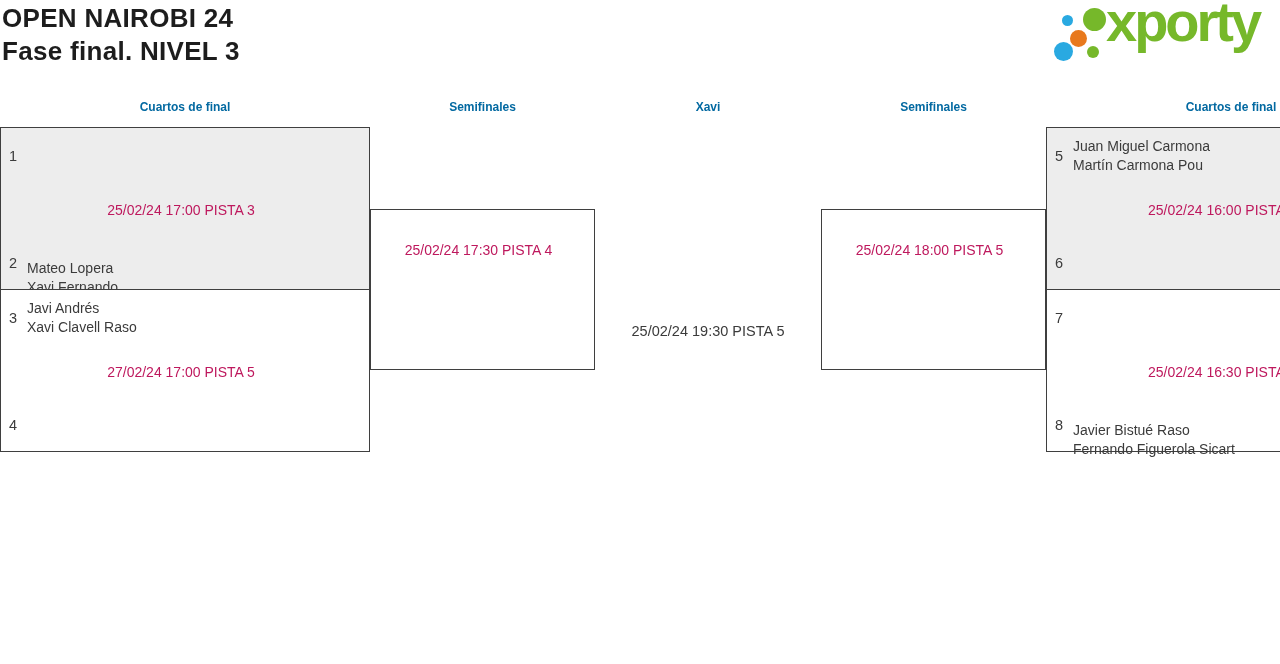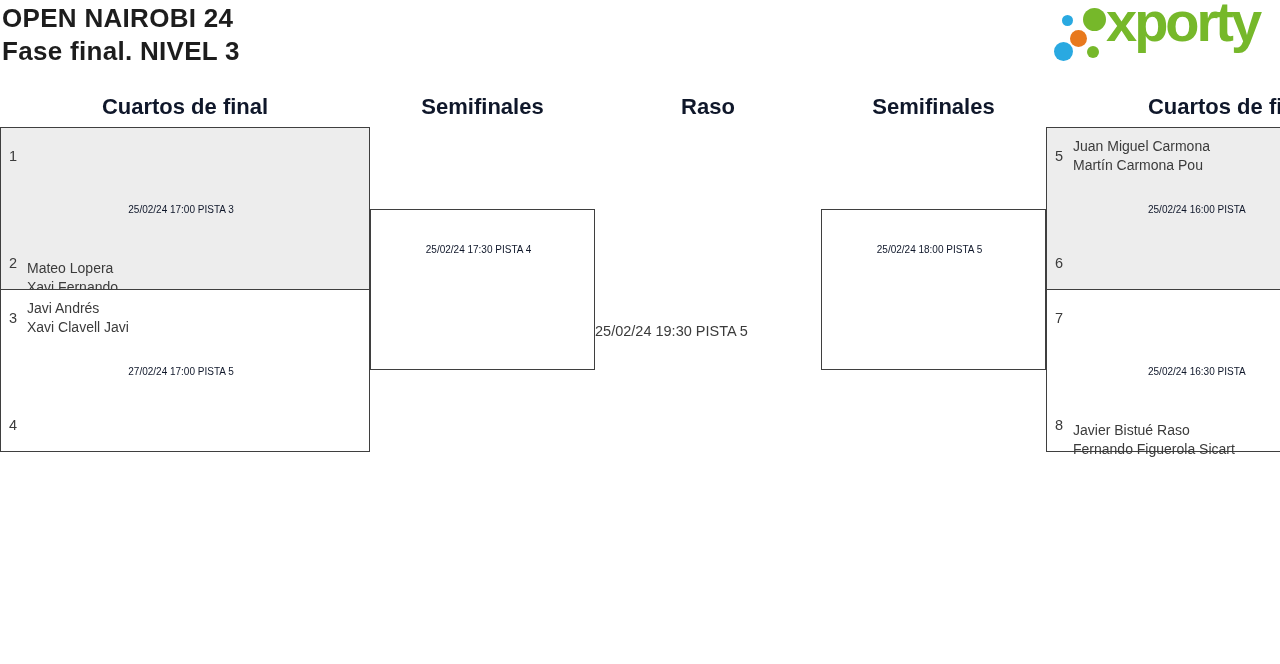--- a/index.html
+++ b/index.html
@@ -28,21 +28,21 @@
   .dot-green-small{ left:37px; top:46px; width:12px; height:12px; background:#76b82a; }
   .logo-word {
     position:absolute; left:56px; top:-14px;
     font-size:56px; line-height:72px; font-weight:700;
     letter-spacing:-3px; color:#76b82a;
   }
 
   
   .round-header {
     position:absolute; top:97px; height:20px; line-height:20px;
-    text-align:center; font-size:22px; font-weight:700; color:#0f172a;
+    text-align:center; font-size:12px; font-weight:700; color:#0369a1;
   }
   #rh1 { left:0;      width:370px; }
   #rh2 { left:370px;  width:225px; }
   #rh3 { left:595px;  width:226px; }
   #rh4 { left:821px;  width:225px; }
   #rh5 { left:1046px; width:370px; }
 
   
   .match {
     position:absolute; box-sizing:border-box;
@@ -67,29 +67,29 @@
   .players {
     position:absolute; left:26px; right:6px;
     font-size:14px; line-height:19px; color:#3b3b3b;
   }
   .players.top { top:9px; }
   .players.bot { top:115px;margin-top:16px; }
   .players span { display:block; white-space:nowrap; }
 
   .mdate {
     position:absolute; left:0; right:8px; top:72px;
-    text-align:center; font-size:10px; line-height:20px; color:#0f172a;
+    text-align:center; font-size:14px; line-height:20px; color:#be185d;
     white-space:nowrap;
   }
   .sf .mdate { top:30px;text-align:center; }
   .mdate.clipped { text-align:left; padding-left:101px; }
 
   .final-date {
     position:absolute; left:595px; width:226px; top:321px;
-    font-size:14.5px; line-height:20px; color:#3b3b3b;
+    text-align:center; font-size:14.5px; line-height:20px; color:#3b3b3b;
     white-space:nowrap;
   }
 </style>
 </head>
 <body>
 
 <div id="app">
 
   <div class="page-title">
     <span>OPEN NAIROBI 24</span>
@@ -100,21 +100,21 @@
     <span class="logo-dot dot-blue-small"></span>
     <span class="logo-dot dot-green-large"></span>
     <span class="logo-dot dot-orange"></span>
     <span class="logo-dot dot-blue-large"></span>
     <span class="logo-dot dot-green-small"></span>
     <span class="logo-word">xporty</span>
   </div>
 
   <div class="round-header" id="rh1">Cuartos de final</div>
   <div class="round-header" id="rh2">Semifinales</div>
-  <div class="round-header" id="rh3">Raso</div>
+  <div class="round-header" id="rh3">Xavi</div>
   <div class="round-header" id="rh4">Semifinales</div>
   <div class="round-header" id="rh5">Cuartos de final</div>
 
   <div class="match qf gray" id="qf-l1">
     <span class="seed top">1</span>
     <div class="players top">
       <span></span>
       <span></span>
     </div>
     <div class="mdate">25/02/24 17:00 PISTA 3</div>
@@ -122,21 +122,21 @@
     <div class="players bot">
       <span>Mateo Lopera</span>
       <span>Xavi Fernando</span>
     </div>
   </div>
 
   <div class="match qf" id="qf-l2">
     <span class="seed top">3</span>
     <div class="players top">
       <span>Javi Andrés</span>
-      <span>Xavi Clavell Javi</span>
+      <span>Xavi Clavell Raso</span>
     </div>
     <div class="mdate">27/02/24 17:00 PISTA 5</div>
     <span class="seed bot">4</span>
     <div class="players bot">
       <span></span>
       <span></span>
     </div>
   </div>
 
   <div class="match sf" id="sf-l">

